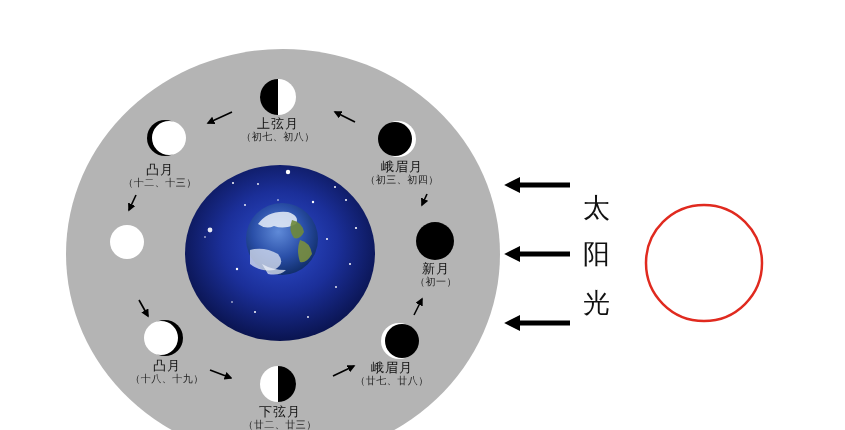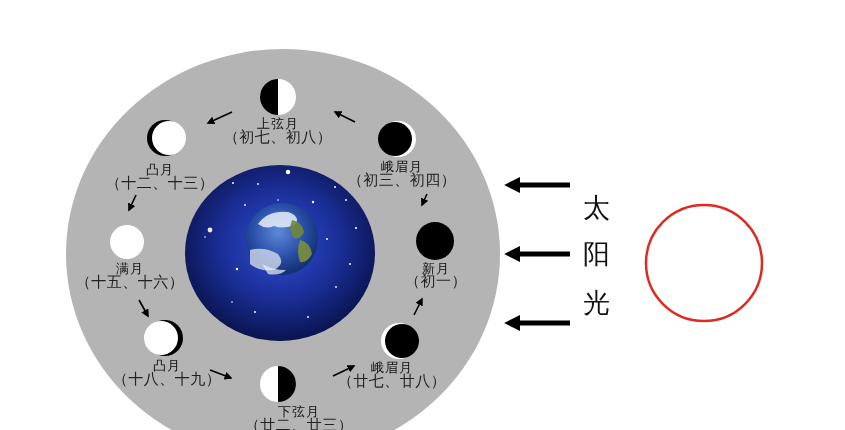--- a/index.html
+++ b/index.html
@@ -2,21 +2,21 @@
 <html><head>
   <meta charset="utf-8">
   <style>
     html, body { margin: 0; padding: 0; background: #ffffff; }
     body { width: 845px; height: 430px; position: relative; overflow: hidden;
            font-family: "DejaVu Sans", sans-serif; }
     #stage { position: absolute; left: 0; top: 12px; width: 681px; height: 430px; }
     .label { position: absolute; text-align: center; color: #111; white-space: nowrap;
              transform: translateX(-50%); }
     .label .name { font-size: 13px; line-height: 15px; letter-spacing: 1px; }
-    .label .days { font-size: 15px; line-height: 12px; color: #222; letter-spacing: 0.5px; }
+    .label .days { font-size: 10px; line-height: 12px; color: #222; letter-spacing: 0.5px; }
     .sun-text { position: absolute; left: 583px; font-size: 27px; color: #111;
                 font-family: "DejaVu Sans", sans-serif; line-height: 30px; }
   </style>
 </head>
 <body>
 
 <div id="stage">
   <svg width="845" height="430" viewBox="0 0 845 430" xmlns="http://www.w3.org/2000/svg" style="position:absolute;left:0;top:0;">
     <defs>
       <radialGradient id="spaceGrad" cx="50%" cy="45%" r="55%">
@@ -137,31 +137,27 @@
     <div class="days">（初三、初四）</div>
   </div>
   <div class="label" style="left:436px;top:250px;font-family:Liberation Mono, monospace;">
     <div class="name">新月</div>
     <div class="days">（初一）</div>
   </div>
   <div class="label" style="left:392px;top:348px;">
     <div class="name">峨眉月</div>
     <div class="days">（廿七、廿八）</div>
   </div>
-  <div class="label" style="left:280px;top:392px;margin-left:19px;">
+  <div class="label" style="left:280px;top:392px;">
     <div class="name">下弦月</div>
     <div class="days">（廿二、廿三）</div>
   </div>
   <div class="label" style="left:167px;top:346px;">
     <div class="name">凸月</div>
     <div class="days">（十八、十九）</div>
-  </div>
-  <div class="label" style="left:130px;top:249px;">
-    <div class="name">满月</div>
-    <div class="days">（十五、十六）</div>
   </div>
   <div class="label" style="left:160px;top:150px;">
     <div class="name">凸月</div>
     <div class="days">（十二、十三）</div>
   </div>
 
   <div class="sun-text" style="top:181px;">太</div>
   <div class="sun-text" style="top:227px;">阳</div>
   <div class="sun-text" style="top:276px;">光</div>
 </div>

